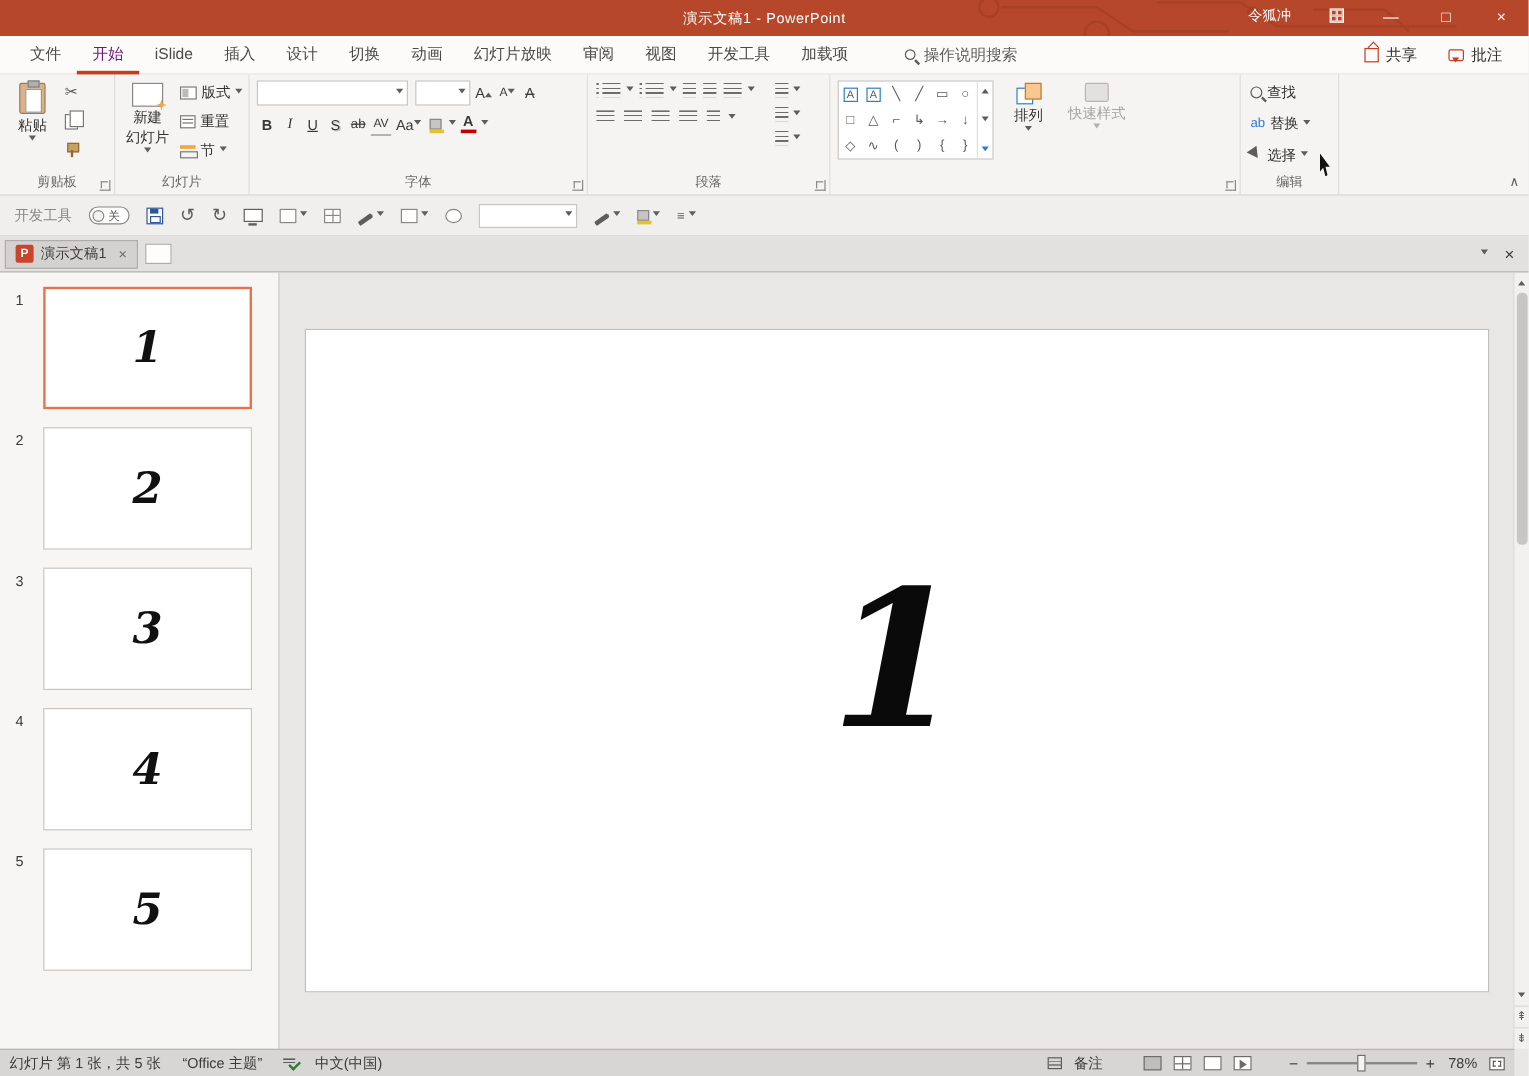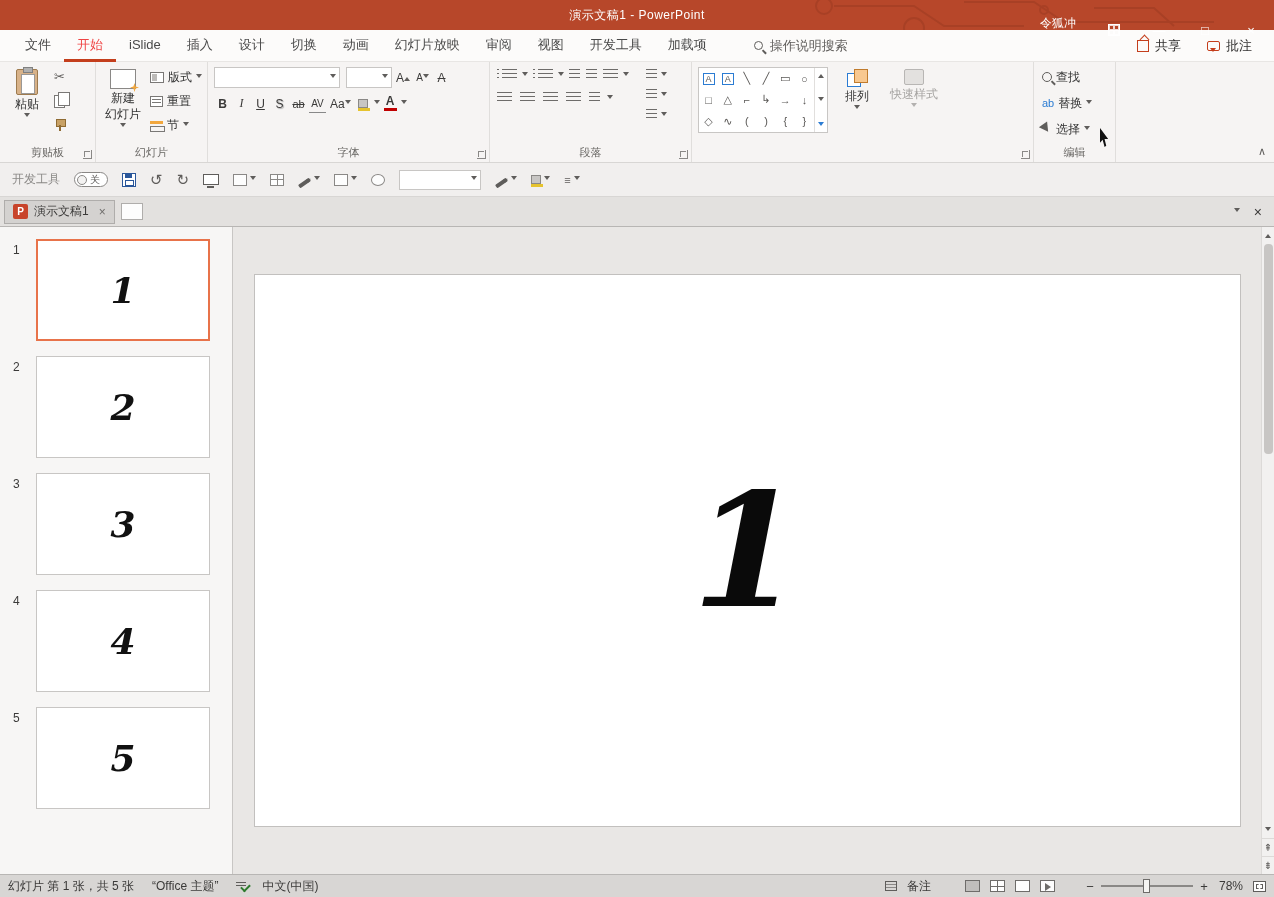--- a/index.html
+++ b/index.html
@@ -5,32 +5,32 @@
 *{margin:0;padding:0;box-sizing:border-box}
 html,body{width:1274px;height:897px}
 .app{position:relative;width:1274px;height:897px;overflow:hidden;background:#e9e7e5;
  font-family:"Liberation Sans","DejaVu Sans",sans-serif;font-size:12px;color:#333}
 
 
 .titlebar{position:absolute;top:0;left:0;right:0;height:30px;background:#b7472a;color:#fff;
  display:flex;align-items:center;justify-content:center;z-index:30}
 .titlebar .title{font-size:12px;letter-spacing:.5px}
 .tb-deco{position:absolute;right:60px;top:0;height:30px;opacity:.55}
-.tb-right{position:absolute;right:0;top:15px;height:18px;display:flex;align-items:flex-start}
+.tb-right{position:absolute;right:0;top:4px;height:18px;display:flex;align-items:center}
 .tb-user{margin-right:16px;font-size:12px}
 .tb-grid{width:44px;height:30px;display:flex;align-items:center;justify-content:center}
 .tb-grid .g{width:12px;height:12px;border:1px solid #fff;display:grid;grid-template-columns:1fr 1fr}
 .tb-grid .g i{border:0.5px solid rgba(255,255,255,.8)}
 .tb-btn{width:46px;height:30px;display:flex;align-items:center;justify-content:center;font-size:13px}
 
 
 .menubar{position:absolute;top:30px;left:0;right:0;height:32px;background:#fcfbfa;
  border-bottom:1px solid #e8e6e4;display:flex;align-items:center;padding:0 12px;z-index:25}
 .mtab{padding:0 13px;height:32px;line-height:30px;font-size:13px;color:#4a4a4a;white-space:nowrap}
-.mtab.active{color:#ef4444;border-bottom:3px solid #c43e1c}
+.mtab.active{color:#701a75;border-bottom:3px solid #c43e1c}
 .msearch{display:flex;align-items:center;gap:7px;margin-left:34px;color:#5f5d5b;font-size:13px}
 .mag{width:9px;height:9px;border:1.5px solid #5f5d5b;border-radius:50%;position:relative}
 .mag::after{content:"";position:absolute;width:5px;height:1.5px;background:#5f5d5b;transform:rotate(45deg);left:7px;top:9px}
 .mright{margin-left:auto;display:flex;align-items:flex-start;gap:26px;padding-right:10px}
 .mrbtn{display:flex;align-items:center;gap:6px;color:#323130;font-size:13px}
 .ic-share{width:12px;height:12px;border:1.5px solid #c43e1c;position:relative}
 .ic-share::after{content:"";position:absolute;left:3px;top:-5px;width:6px;height:6px;border-top:1.5px solid #c43e1c;border-right:1.5px solid #c43e1c;transform:rotate(-45deg)}
 .ic-comment{width:13px;height:10px;border:1.5px solid #c43e1c;border-radius:2px;position:relative}
 .ic-comment::after{content:"";position:absolute;left:2px;bottom:-5px;border:3px solid transparent;border-top:4px solid #c43e1c}
 
@@ -168,21 +168,21 @@
 
 
 .vscroll{position:absolute;top:227px;right:0;width:13px;bottom:23px;background:#f2f1f0;border-left:1px solid #dcdad8;
  display:flex;flex-direction:column;align-items:center;z-index:6}
 .vs-btn{height:15px;display:flex;align-items:center;justify-content:center;width:100%}
 .vs-thumb{width:9px;height:210px;background:#c8c6c4;border-radius:4px;margin-top:2px}
 .vs-spacer{flex:1}
 .vs-pg{height:18px;display:flex;align-items:center;justify-content:center;width:100%;color:#5f5d5b;font-size:10px;border-top:1px solid #dcdad8}
 
 
-.statusbar{position:absolute;left:0;right:0;bottom:0;height:23px;background:#d8d6d4;border-top:1px solid #b8b6b4;
+.statusbar{position:absolute;left:0;right:12px;bottom:0;height:23px;background:#d8d6d4;border-top:1px solid #b8b6b4;
  display:flex;align-items:center;font-size:12px;color:#3b3a39;padding:0 8px;z-index:30}
 .sb-item{margin-right:18px;white-space:nowrap}
 .ic-spell{width:12px;height:12px;position:relative;margin-right:14px}
 .ic-spell::before{content:"";position:absolute;left:0;top:2px;width:10px;height:6px;
  background:repeating-linear-gradient(to bottom,#5f5d5b 0 1px,transparent 1px 3px)}
 .ic-spell::after{content:"";position:absolute;left:5px;top:4px;width:7px;height:4px;border-left:2px solid #2c7a2c;border-bottom:2px solid #2c7a2c;transform:rotate(-45deg)}
 .sb-right{margin-left:auto;display:flex;align-items:center;gap:10px}
 .ic-notes{width:12px;height:10px;border:1px solid #5f5d5b;background:
  repeating-linear-gradient(to bottom,transparent 0 2px,#8a8886 2px 3px)}
 .vicon{width:15px;height:12px;border:1px solid #6e6c6a;background:#fdfdfd;position:relative}

